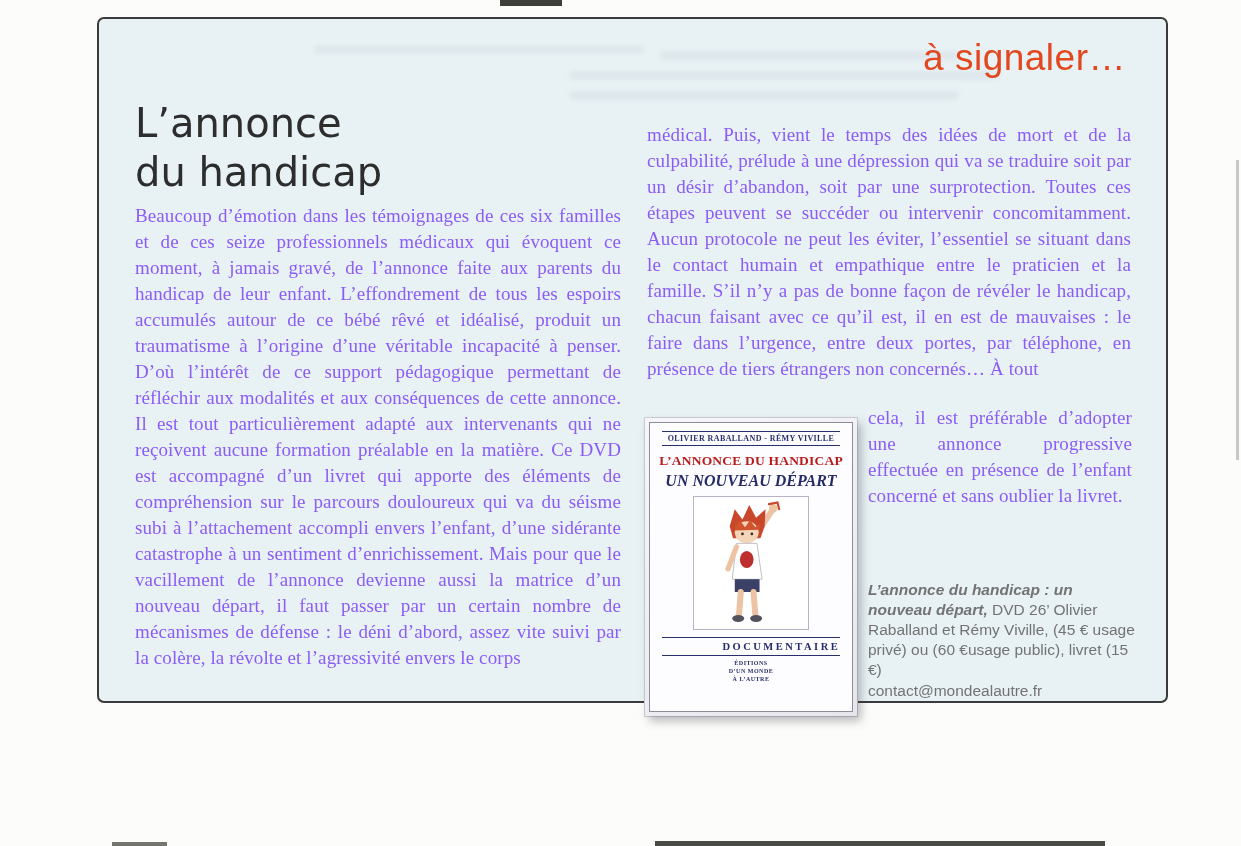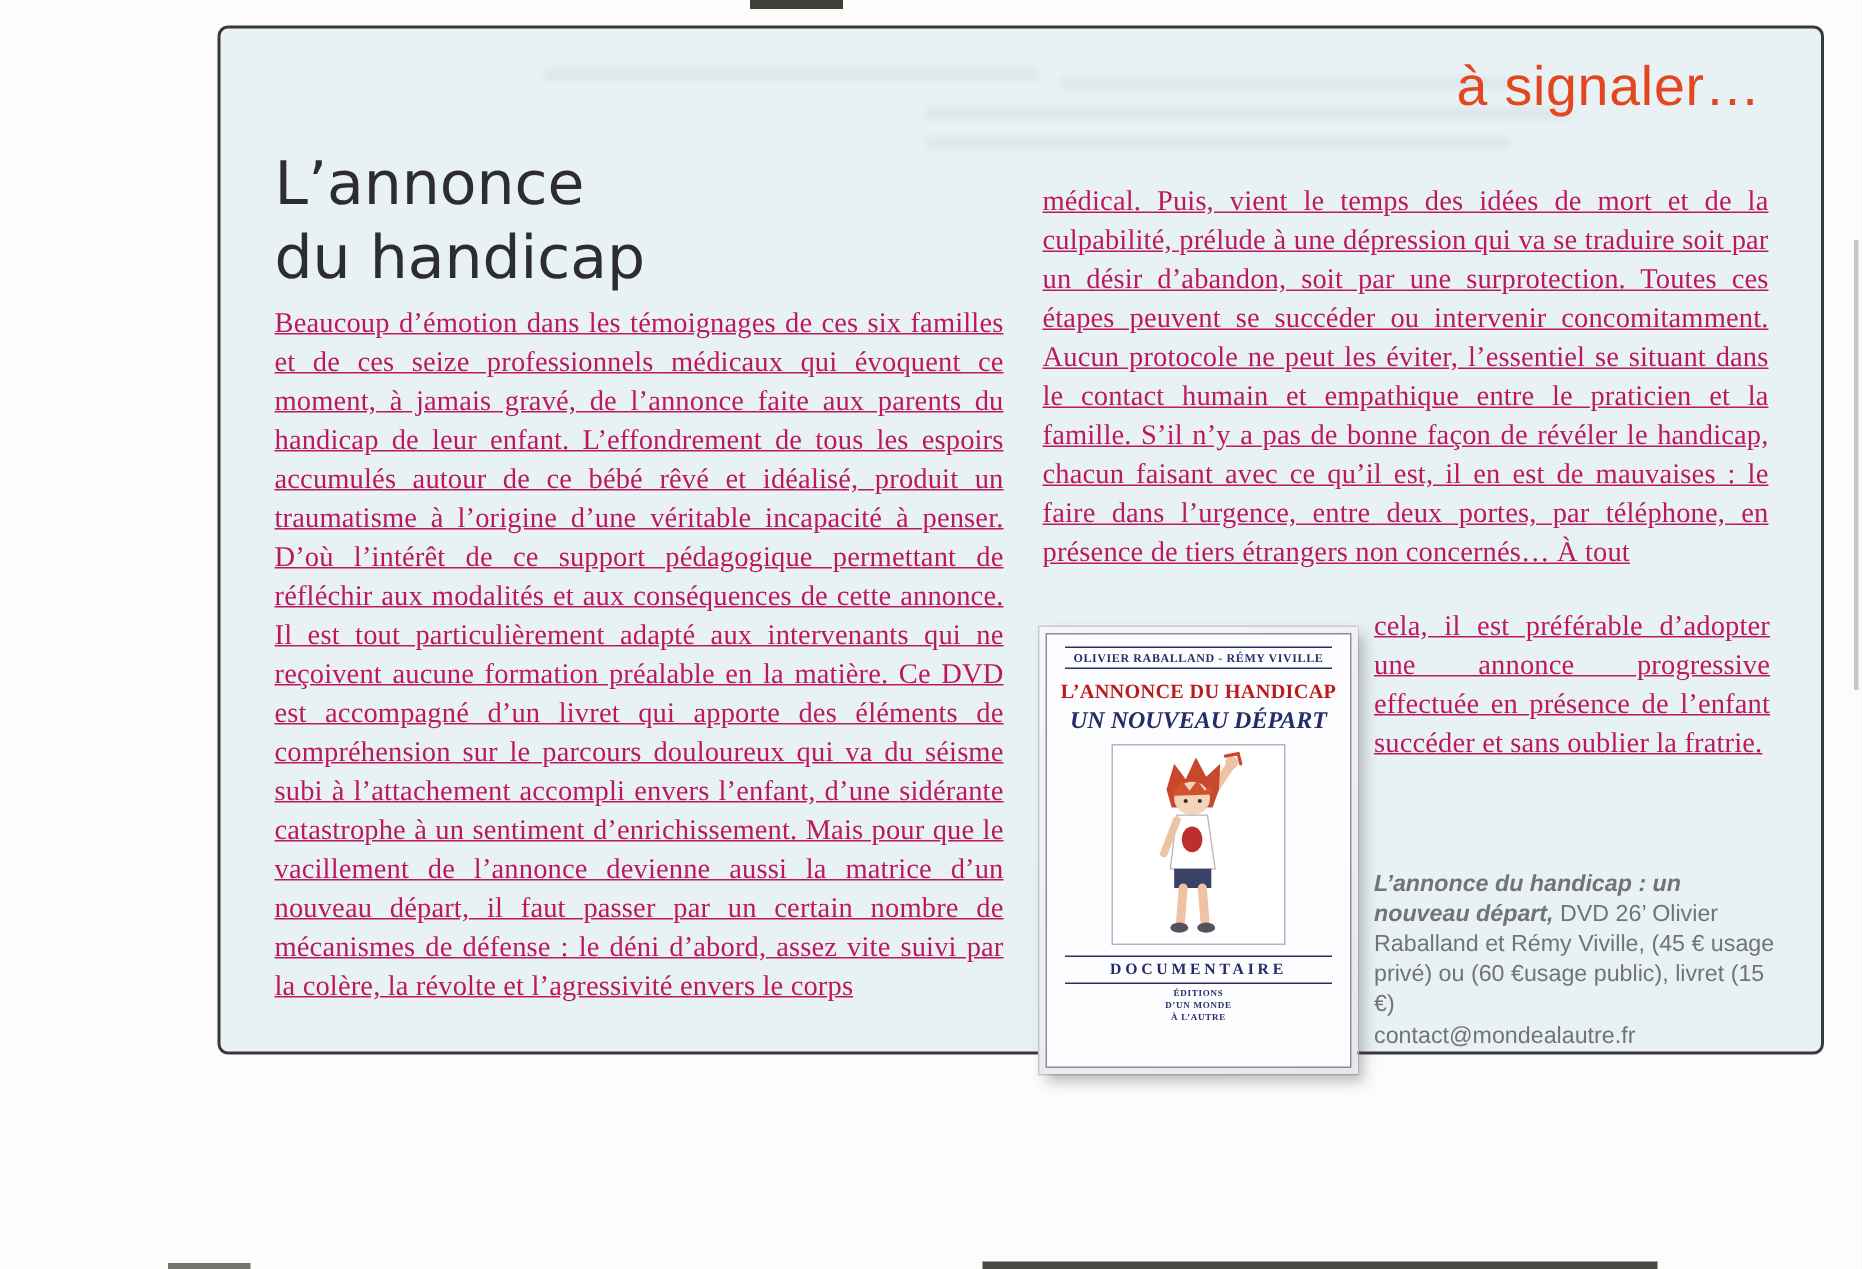--- a/index.html
+++ b/index.html
@@ -1,21 +1,21 @@
 <!DOCTYPE html>
 <html lang="fr"><head>
 <meta charset="utf-8">
 <style>
   * { margin:0; padding:0; box-sizing:border-box; }
   body { width:1241px; height:846px; background:#fbfbf8; font-family:"Liberation Serif","DejaVu Serif",serif; }
   .scan-page { position:relative; width:1241px; height:846px; background:#fcfcfa; overflow:hidden; }
 
   .content-box {
     position:absolute; left:97px; top:17px; width:1071px; height:686px;
-    background:#e8f2f5; border:2px solid #3a3a3a; border-radius:7px;margin-left:48px;
+    background:#e8f2f5; border:2px solid #3a3a3a; border-radius:7px;
   }
 
   
   .ghost { position:absolute; background:rgba(105,118,132,0.07); filter:blur(2px); height:9px; border-radius:3px; }
   .ghost.g1 { left:215px; top:26px;  width:330px; }
   .ghost.g2 { left:560px; top:32px;  width:300px; }
   .ghost.g3 { left:470px; top:52px;  width:430px; }
   .ghost.g4 { left:470px; top:72px;  width:390px; }
 
   .signal {
@@ -25,22 +25,22 @@
   }
 
   .title {
     position:absolute; left:36px; top:80px;
     font-family:"DejaVu Sans","Liberation Sans",sans-serif;
     font-weight:400; color:#2d2d2d; font-size:40px; line-height:49px;
   }
   .title .t-line { display:block; }
 
   .col {
-    position:absolute; color:#be185d; font-size:19px; line-height:26px;
-    text-align:justify; letter-spacing:0.1px;text-decoration:underline;
+    position:absolute; color:#8b5cf6; font-size:19px; line-height:26px;
+    text-align:justify; letter-spacing:0.1px;
   }
   .left-col      { left:36px;  top:184px; width:486px; }
   .right-col-top { left:548px; top:103px; width:484px; }
   .wrap-col      { left:769px; top:386px; width:264px; }
 
   
   .dvd-photo {
     position:absolute; left:546px; top:399px; width:212px; height:298px;
     background:linear-gradient(145deg,#f7f6fa 0%, #e7e6ec 100%);
     box-shadow:4px 5px 9px rgba(60,60,70,0.35), 0 0 0 1px #cfcfd6;
@@ -63,21 +63,21 @@
   .cover-subtitle {
     margin-top:3px; font-family:"Liberation Serif",serif; font-style:italic; font-weight:bold;
     font-size:16px; color:#252c68; text-align:right;
   }
   .cover-illustration {
     margin-top:6px; width:116px; height:134px; background:#ffffff;
     border:1px solid #b7b2c6; display:flex; align-items:center; justify-content:center;
   }
   .cover-genre-band {
     margin-top:7px; width:94%; border-top:1px solid #28306b; border-bottom:1px solid #28306b;
-    padding:3px 0; text-align:center;
+    padding:3px 0; text-align:right;
   }
   .cover-genre {
     font-family:"Liberation Serif",serif; font-weight:bold; font-size:10.5px;
     letter-spacing:2.5px; color:#252c68;
   }
   .cover-publisher {
     margin-top:4px; display:flex; flex-direction:column; align-items:center;
     font-family:"Liberation Serif",serif; font-weight:bold; font-size:6px;
     line-height:1.3; color:#28306b; letter-spacing:0.5px;
   }
@@ -165,21 +165,21 @@
           <div class="cover-genre">DOCUMENTAIRE</div>
         </div>
         <div class="cover-publisher">
           <span>ÉDITIONS</span>
           <span>D’UN MONDE</span>
           <span>À L’AUTRE</span>
         </div>
       </div>
     </div>
 
-    <p class="col wrap-col">cela, il est préférable d’adopter une annonce progressive effectuée en présence de l’enfant succéder et sans oublier la fratrie.</p>
+    <p class="col wrap-col">cela, il est préférable d’adopter une annonce progressive effectuée en présence de l’enfant concerné et sans oublier la livret.</p>
 
     <div class="caption">
       <span class="cap-lead">L’annonce du handicap : un nouveau départ,</span><span class="cap-body"> DVD 26’ Olivier Raballand et Rémy Viville, (45 € usage privé) ou (60 €usage public), livret (15 €)</span>
       <span class="cap-line">contact@mondealautre.fr</span>
     </div>
 
   </div>
 
 
   <div class="artifact a-top"></div>

